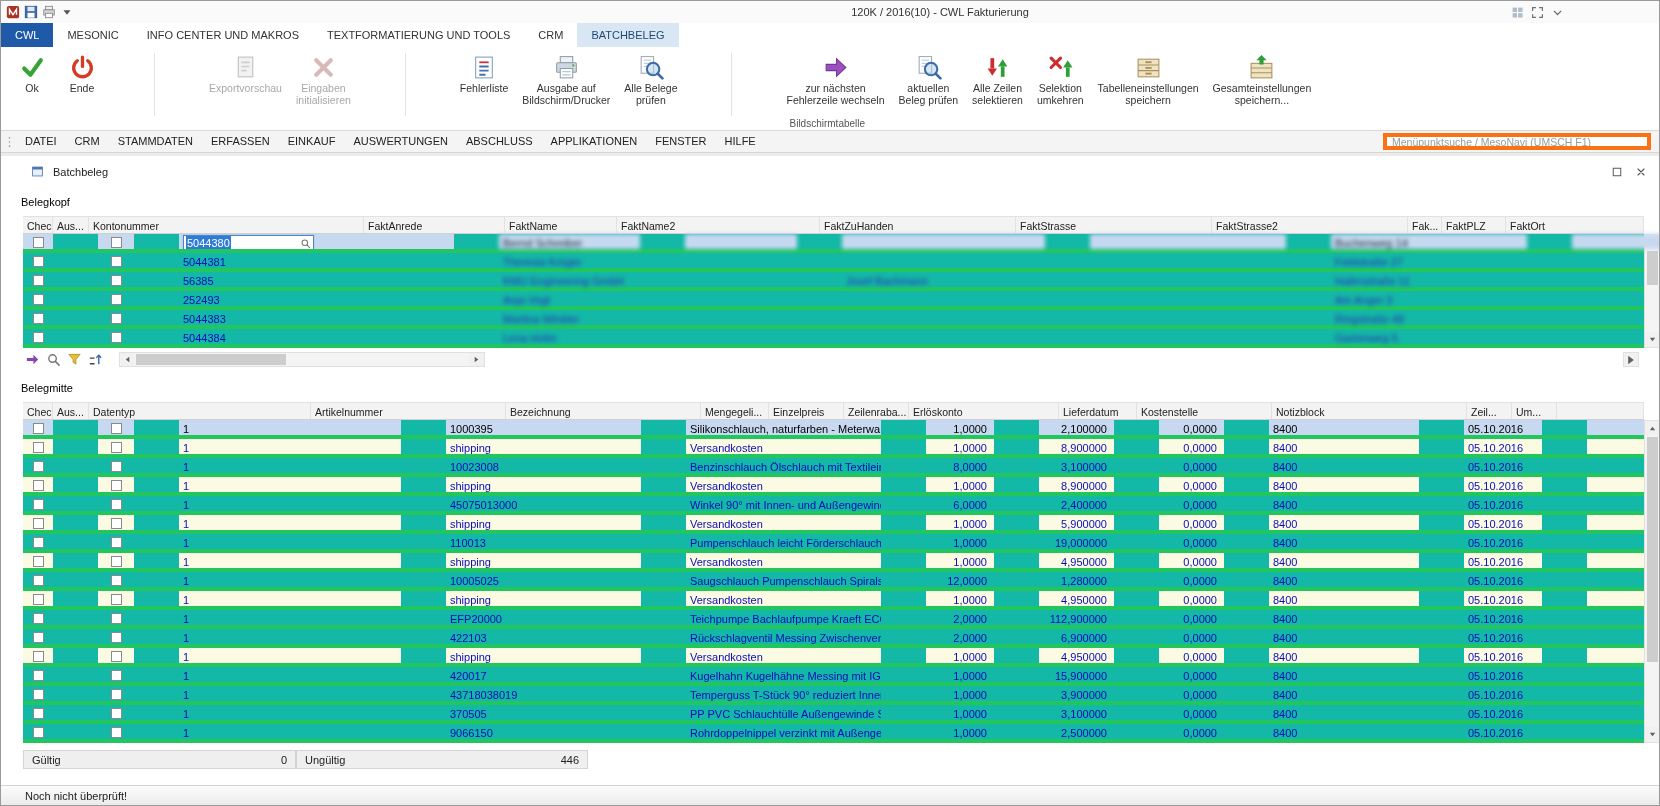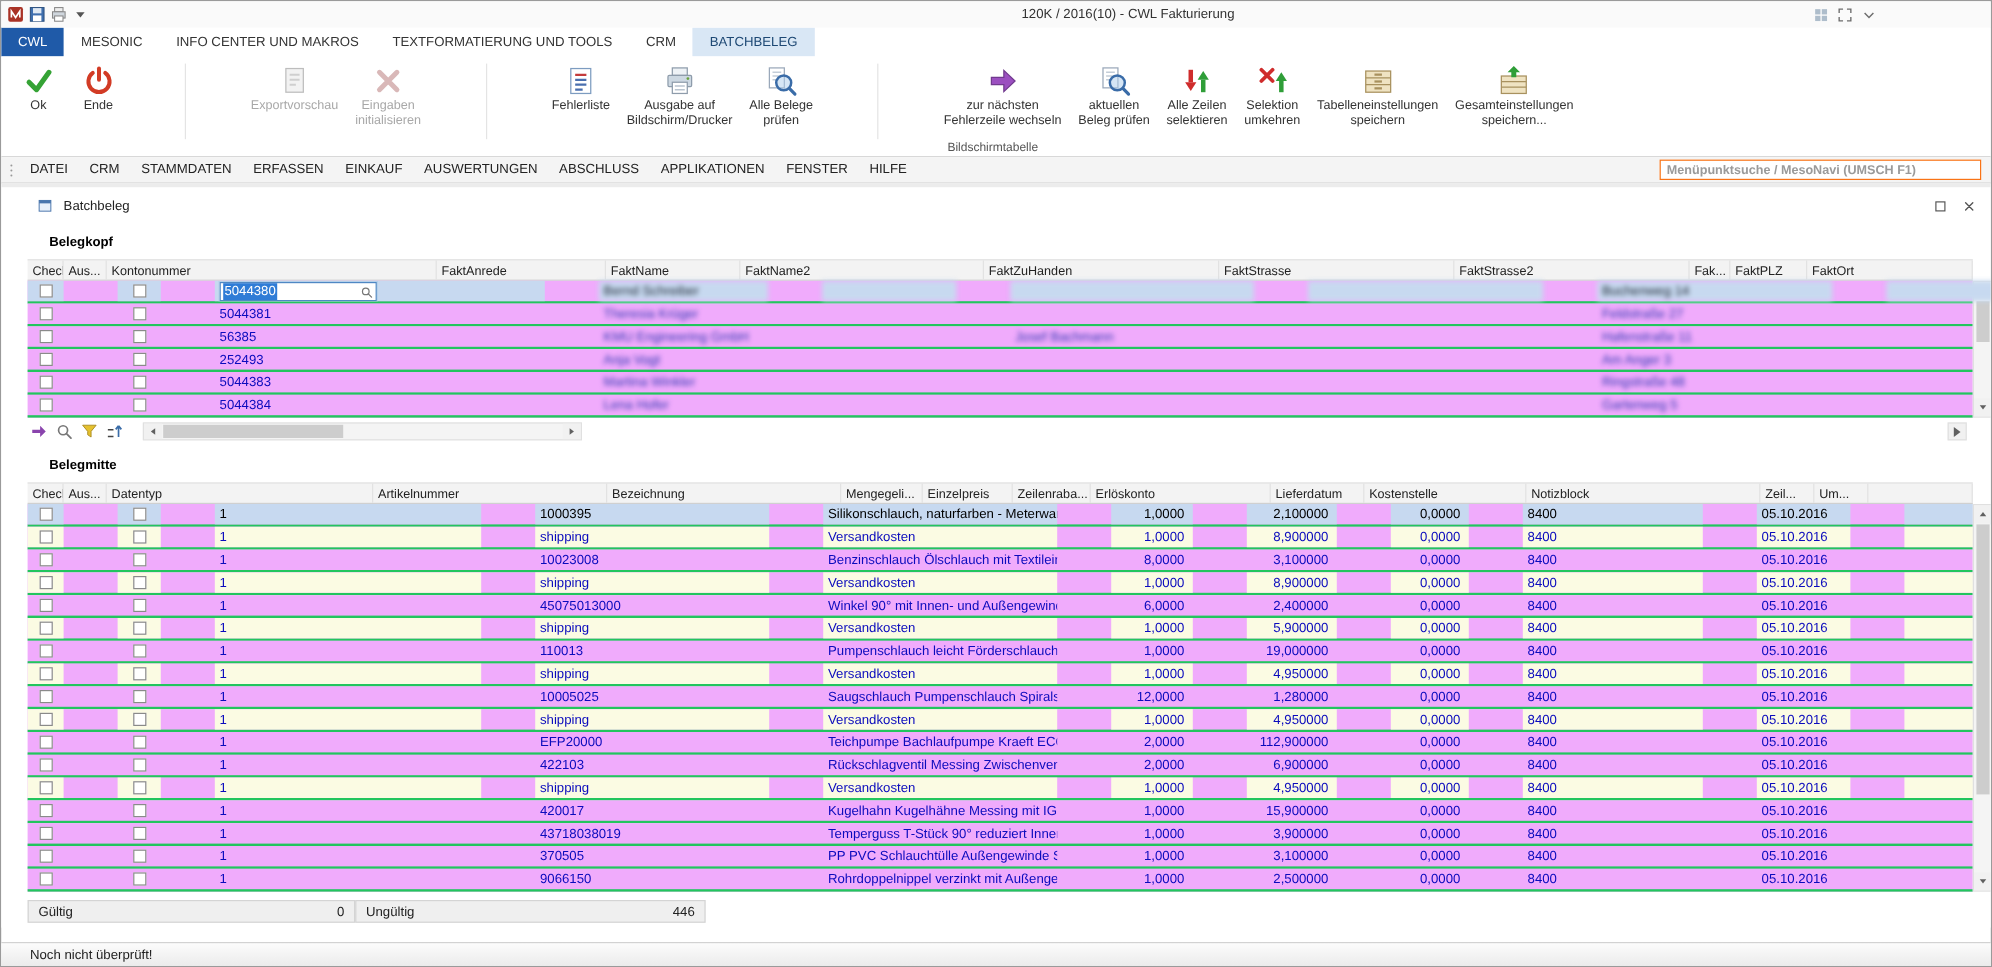--- a/index.html
+++ b/index.html
@@ -36,43 +36,43 @@
   .g4 { display:flex; flex-direction:column; }
   .g4btns { display:flex; }
   .g4footer { height:13px; margin-top:-3px; display:flex; align-items:center; font-size:10px; color:#555; }
   .g4footer::before, .g4footer::after { content:""; flex:1; height:1px; background:#dcdcdc; margin:0 5px; }
 
   
   .menubar { height:22px; flex:none; background:#f4f4f4; border-bottom:1px solid #d6d6d6; display:flex; align-items:center; }
   .drag { padding:0 4px 0 6px; display:flex; } .drag svg { width:5px; height:14px; }
   .menu-items { display:flex; }
   .menu-item { padding:0 9px; font-size:11px; color:#222; line-height:21px; white-space:nowrap; }
-  .menu-search { margin-left:auto; margin-right:8px; width:268px; height:17px; border:1px solid #f97316;
-                 font-size:10.5px; padding:0 5px; color:#444; background:#fff; font-family:inherit;font-weight:bold; }
+  .menu-search { margin-left:auto; margin-right:8px; width:268px; height:17px; border:4px solid #f97316;
+                 font-size:10.5px; padding:0 5px; color:#444; background:#fff; font-family:inherit; }
   .menu-search::placeholder { color:#9a9a9a; }
 
   
   .mdi { flex:1; display:flex; flex-direction:column; background:#fff; border-top:3px solid #ececec; overflow:hidden; }
   .winheader { height:26px; flex:none; display:flex; align-items:center; padding:5px 4px 0 30px; }
   .win-ico { display:flex; } .win-ico svg { width:13px; height:13px; }
   .win-title { margin-left:9px; font-size:11px; color:#222; }
   .win-ctrls { margin-left:auto; display:flex; gap:12px; padding-right:8px; }
   .wbtn { display:flex; } .wbtn svg { width:12px; height:12px; }
 
-  .section-label { padding-left:40px; font-size:11px; color:#000; flex:none;font-weight:bold; }
+  .section-label { padding-left:20px; font-size:11px; color:#000; flex:none; }
   .lbl-kopf { margin-top:14px; }
   .lbl-mitte { margin-top:14px; }
 
   
   .tbl { margin-left:22px; display:flex; flex:none; }
   .tbl-kopf { margin-top:8px; } .tbl-mitte { margin-top:8px; }
   .tbl-main { width:1621px; flex:none; }
   .thead { display:flex; height:18px; background:#f3f3f3; border-top:1px solid #e2e2e2; border-bottom:1px solid #d0d0d0; }
   .th { font-size:10.5px; color:#222; padding:3px 4px 0; border-right:1px solid #e2e2e2; white-space:nowrap; overflow:hidden; flex:none; }
-  .tr { display:flex; height:19px; background:#f0abfc; border-bottom:2px solid #22c55e;gap:45px; }
+  .tr { display:flex; height:19px; background:#14b8a6; border-bottom:4px solid #22c55e;gap:45px; }
   .td { font-size:11px; padding:3px 4px 0; white-space:nowrap; overflow:hidden; flex:none; }
   .blue { color:#0b0bbd; }
   .num { text-align:right; padding-right:7px; }
   .blur { filter:blur(2px); color:#2a36b0; }
   .cc { display:flex; justify-content:center; padding:3px 0 0; }
   .cb { width:11px; height:11px; border:1px solid #8a8a8a; background:#fff; display:inline-block; }
 
   .sel-row .td { background:#c7d9f0; }
   .krow.sel-row .blur { color:#1c2430; }
   .mrow.sel-row .td { color:#000; }

